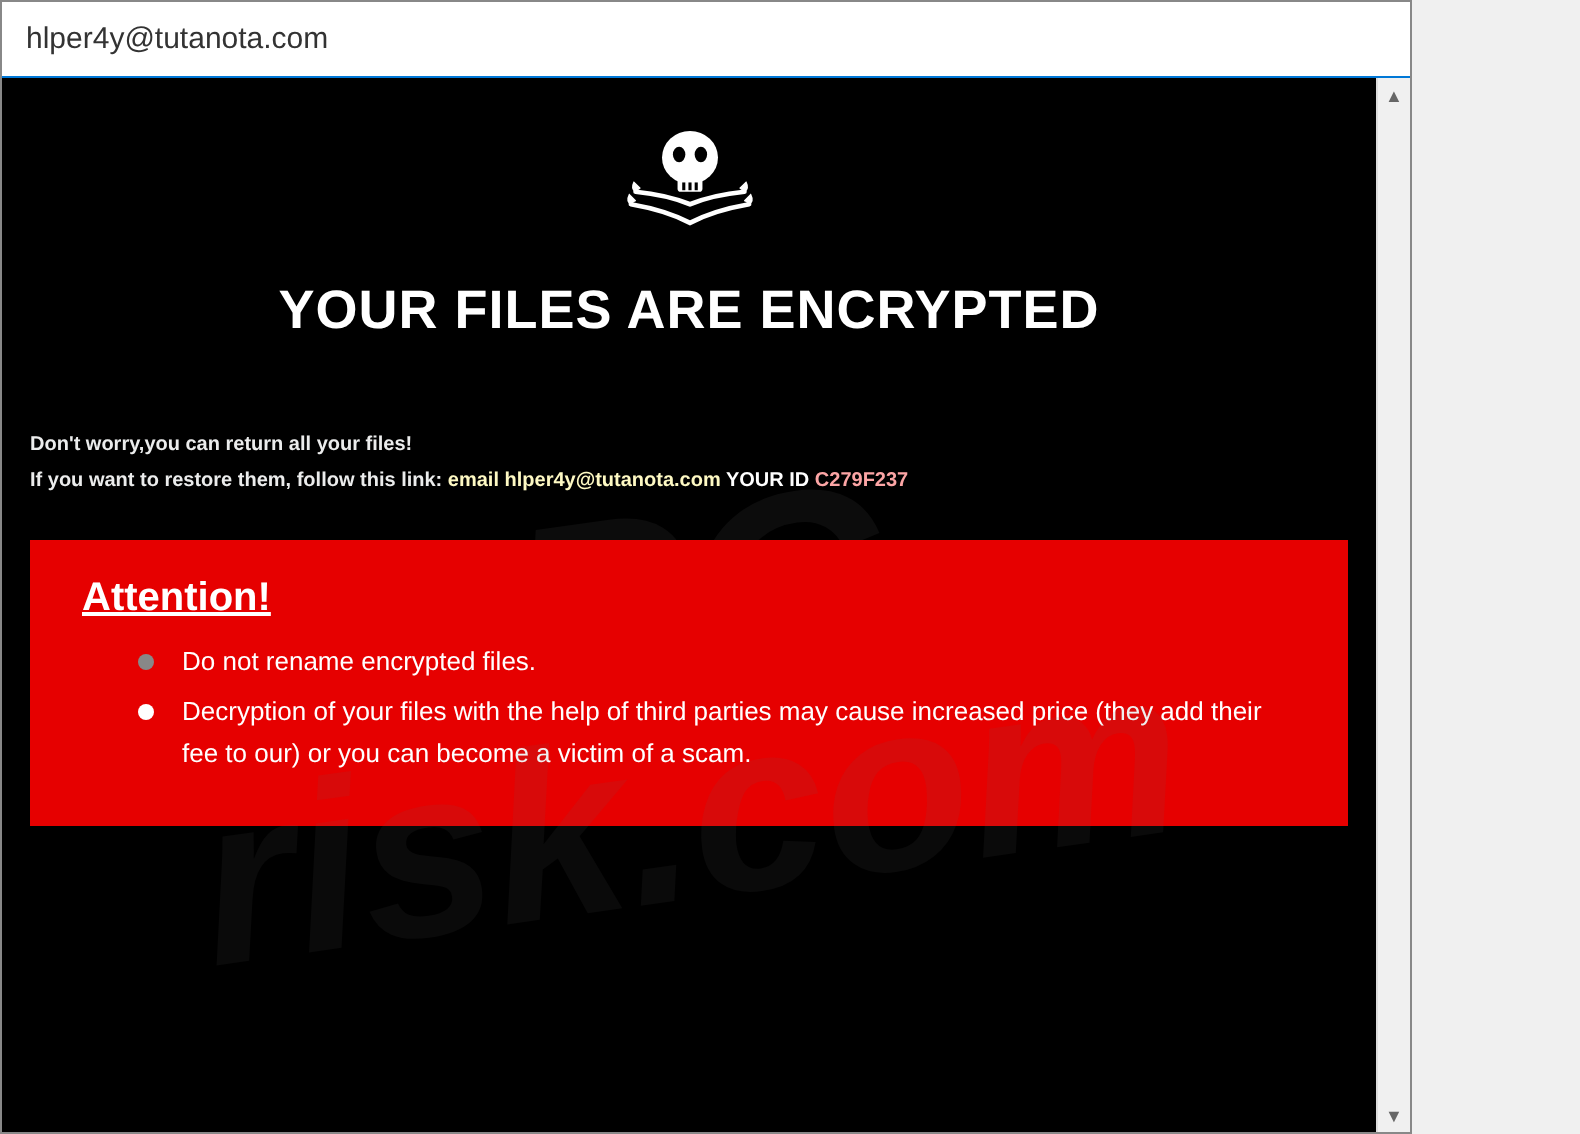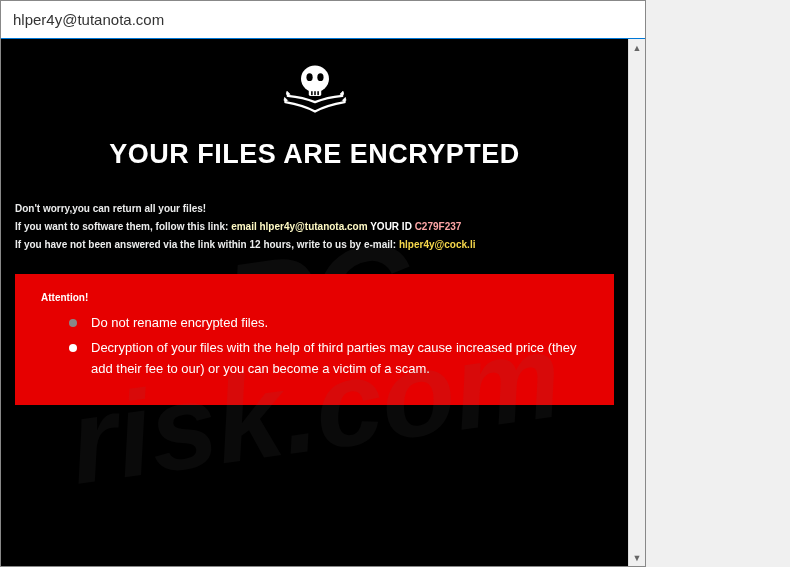--- a/index.html
+++ b/index.html
@@ -8,21 +8,21 @@
       box-sizing: border-box;
     }
     body {
       font-family: Arial, sans-serif;
       background: #f0f0f0;
       width: 790px;
       height: 567px;
       overflow: hidden;
     }
     .window {
-      width: 646px;
+      width: 706px;
       height: 567px;
       background: #fff;
       border: 1px solid #888;
       display: flex;
       flex-direction: column;
     }
     .titlebar {
       height: 38px;
       background: #fff;
       border-bottom: 1px solid #0078d7;
@@ -82,21 +82,21 @@
     }
     .skull svg {
       width: 80px;
       height: 70px;
     }
     .main-heading {
       text-align: center;
       font-size: 27px;
       font-weight: bold;
       color: #fff;
-      margin-bottom: 32px;
+      margin-bottom: 45px;
       letter-spacing: 0.5px;
     }
     .line {
       color: #ebecec;
       font-size: 10px;
       font-weight: bold;
       margin-bottom: 4px;
       line-height: 1.4;
     }
     .email1 {
@@ -119,22 +119,23 @@
     .attention-box {
       background: #e60000;
       margin-top: 22px;
       padding: 18px 26px 22px 26px;
       position: relative;
       z-index: 1;
     }
     .attention-title {
       color: #fff;
       font-weight: bold;
-      font-size: 10px;
+      font-size: 20px;
       margin-bottom: 10px;
+      text-decoration: underline;
     }
     .bullet-list {
       list-style: none;
       padding-left: 28px;
     }
     .bullet-list li {
       color: #fff;
       font-size: 13px;
       line-height: 1.6;
       margin-bottom: 4px;
@@ -204,24 +205,21 @@
               <path d="M 85 50 Q 88 48 86 44 L 82 48" fill="#fff" stroke-width="1"></path>
               <path d="M 12 58 Q 35 62 50 70 Q 65 62 88 58" stroke-linecap="round"></path>
               <path d="M 12 58 Q 9 56 11 52 L 15 56" fill="#fff" stroke-width="1"></path>
               <path d="M 88 58 Q 91 56 89 52 L 85 56" fill="#fff" stroke-width="1"></path>
             </g>
           </svg>
         </div>
         <div class="main-heading">YOUR FILES ARE ENCRYPTED</div>
         <div class="line">Don't worry,you can return all your files!</div>
         <div class="line">
-          <span>If you want to software them, follow this link: </span><span class="email1">email </span><span class="email1">hlper4y@tutanota.com</span><span class="yourid-label">  YOUR ID </span><span class="id-value">C279F237</span>
-        </div>
-        <div class="line">
-          <span>If you have not been answered via the link within 12 hours, write to us by e-mail: </span><span class="email2">hlper4y@cock.li</span>
+          <span>If you want to restore them, follow this link: </span><span class="email1">email </span><span class="email1">hlper4y@tutanota.com</span><span class="yourid-label">  YOUR ID </span><span class="id-value">C279F237</span>
         </div>
         <div class="attention-box">
           <div class="attention-title">Attention!</div>
           <ul class="bullet-list">
             <li class="dim">Do not rename encrypted files.</li>
             <li>Decryption of your files with the help of third parties may cause increased price (they add their fee to our) or you can become a victim of a scam.</li>
           </ul>
         </div>
       </div>
     </div>

